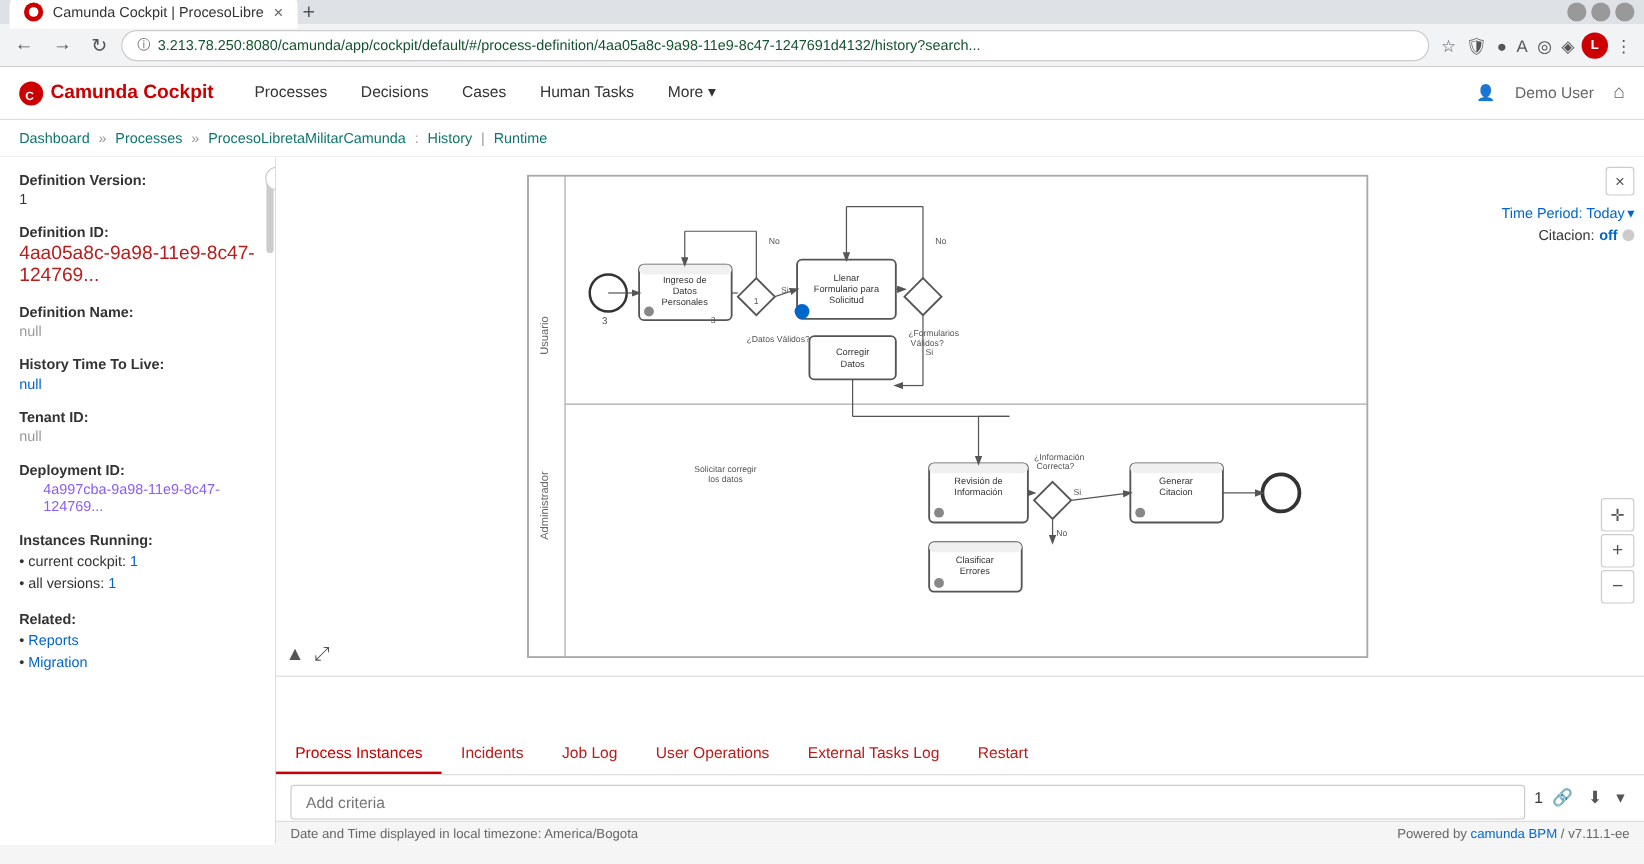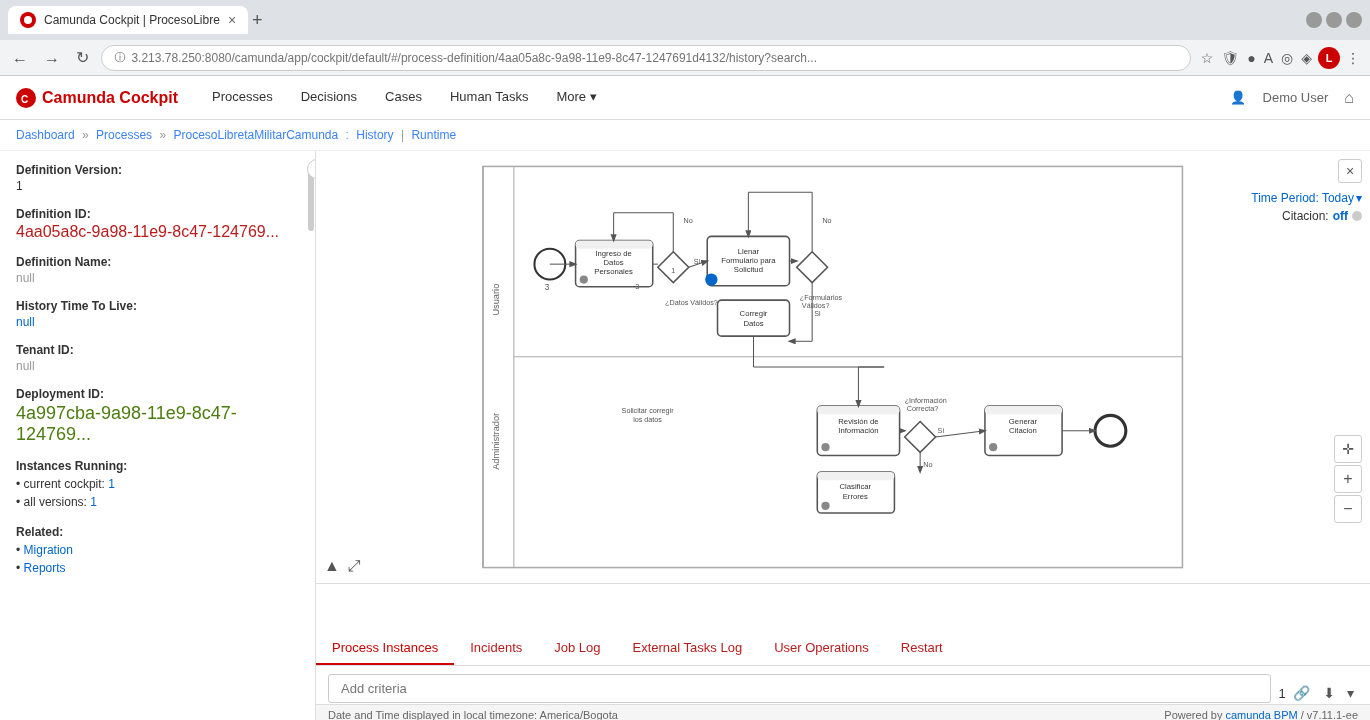--- a/index.html
+++ b/index.html
@@ -1,20 +1,20 @@
 <!DOCTYPE html>
 <html><head>
   <meta charset="utf-8">
   <style>
     * { box-sizing: border-box; margin: 0; padding: 0; }
     body { font-family: Arial, sans-serif; font-size: 13px; background: #f5f5f5; color: #333; height: 720px; overflow: hidden; }
 
     
     .browser-chrome { background: #dee1e6; }
-    .browser-tab-bar { display: flex; align-items: center; height: 40px; padding: 0 8px; background: #dee1e6; }
+    .browser-tab-bar { display: flex; align-items: center; height: 20px; padding: 0 8px; background: #dee1e6; }
     .browser-tab { display: flex; align-items: center; background: #fff; border-radius: 8px 8px 0 0; padding: 0 12px; height: 28px; font-size: 12px; gap: 8px; min-width: 200px; }
     .browser-tab .favicon { width: 16px; height: 16px; background: #cc0000; border-radius: 50%; display: flex; align-items: center; justify-content: center; }
     .browser-tab .tab-close { margin-left: auto; color: #666; cursor: pointer; font-size: 14px; }
     .new-tab-btn { margin-left: 4px; font-size: 18px; color: #555; cursor: pointer; background: none; border: none; }
     .win-controls { margin-left: auto; display: flex; gap: 4px; }
     .win-btn { width: 16px; height: 16px; border-radius: 50%; cursor: pointer; border: none; }
     .win-btn.min { background: #999; }
     .win-btn.max { background: #999; }
     .win-btn.close { background: #999; }
 
@@ -33,29 +33,29 @@
     .brand { display: flex; align-items: center; gap: 6px; color: #cc0000; font-weight: bold; font-size: 16px; margin-right: 20px; }
     .brand .logo { width: 20px; height: 20px; background: #cc0000; border-radius: 50%; }
     .nav-links { display: flex; gap: 0; }
     .nav-link { padding: 0 14px; height: 44px; display: flex; align-items: center; font-size: 13px; color: #333; cursor: pointer; text-decoration: none; border-bottom: 2px solid transparent; }
     .nav-link.active { color: #333; font-weight: 500; }
     .nav-link.more { display: flex; align-items: center; gap: 4px; }
     .user-section { margin-left: auto; display: flex; align-items: center; gap: 16px; font-size: 13px; color: #666; }
 
     
     .breadcrumb { padding: 8px 16px; font-size: 12px; color: #666; border-bottom: 1px solid #eee; background: #fff; }
-    .breadcrumb a { color: #3b82f6; text-decoration: none; text-align: right; }
+    .breadcrumb a { color: #0f766e; text-decoration: none; text-align: right; }
     .breadcrumb .sep { margin: 0 4px; color: #999; }
     .breadcrumb .pipe { margin: 0 4px; color: #999; }
 
     
     .main-layout { display: flex; flex: 1; overflow: hidden; }
 
     
-    .left-panel { width: 316px; background: #fff; border-right: 1px solid #ddd; overflow-y: auto; flex-shrink: 0; position: relative; }
+    .left-panel { width: 230px; background: #fff; border-right: 1px solid #ddd; overflow-y: auto; flex-shrink: 0; position: relative; }
     .panel-collapse-btn { position: absolute; top: 8px; right: -12px; width: 20px; height: 20px; background: #fff; border: 1px solid #ccc; border-radius: 50%; display: flex; align-items: center; justify-content: center; cursor: pointer; z-index: 10; font-size: 10px; color: #555; }
     .panel-content { padding: 12px 16px; font-size: 12px; }
     .panel-field { margin-bottom: 14px; }
     .panel-field-label { font-weight: bold; color: #333; margin-bottom: 2px; }
     .panel-field-value { color: #333; }
     .panel-field-value.link { color: #0066cc; }
     .panel-field-value.null-val { color: #999; }
     .bullet-list { list-style: none; padding: 0; }
     .bullet-list li { padding: 2px 0; }
     .bullet-list li::before { content: "• "; color: #333; }
@@ -79,21 +79,21 @@
 
     
     .bpmn-container { width: 100%; height: 100%; }
 
     
     .bottom-panel { height: 120px; background: #fff; flex-shrink: 0; display: flex; flex-direction: column; }
     .bottom-panel-header { display: flex; align-items: center; border-bottom: 1px solid #ddd; margin-top: 48px; }
     .tabs-row { display: flex; flex: 1; }
     .tab-item { padding: 8px 16px; font-size: 13px; color: #b91c1c; cursor: pointer; border-bottom: 2px solid transparent; white-space: nowrap; }
     .tab-item.active { color: #cc0000; border-bottom: 2px solid #cc0000; font-weight: 500; }
-    .bottom-content { padding: 8px 12px; display: flex; align-items: flex-end; gap: 8px; }
+    .bottom-content { padding: 8px 12px; display: flex; align-items: flex-start; gap: 8px; }
     .search-input { flex: 1; padding: 6px 12px; border: 1px solid #ccc; border-radius: 3px; font-size: 13px; color: #999; }
     .search-actions { display: flex; align-items: center; gap: 4px; color: #666; font-size: 13px; }
     .search-count { color: #333; }
     .search-icon-btn { background: none; border: none; cursor: pointer; color: #555; font-size: 14px; padding: 2px 4px; }
 
     .status-bar { height: 20px; background: #f5f5f5; border-top: 1px solid #ddd; display: flex; align-items: center; padding: 0 12px; font-size: 11px; color: #666; }
     .status-bar .right { margin-left: auto; }
     .status-bar a { color: #0066cc; text-decoration: none; }
 
     
@@ -120,21 +120,21 @@
       <button class="win-btn max"></button>
       <button class="win-btn close"></button>
     </div>
   </div>
   <div class="browser-toolbar">
     <button class="nav-btn">←</button>
     <button class="nav-btn">→</button>
     <button class="nav-btn">↻</button>
     <div class="address-bar">
       <span class="lock-icon">ⓘ</span>
-      <span class="address-text" style="font-size:12px; color:#737373; flex:1; overflow:hidden; text-overflow:ellipsis; white-space:nowrap;">3.213.78.250:8080/camunda/app/cockpit/default/#/process-definition/4aa05a8c-9a98-11e9-8c47-1247691d4132/history?search...</span>
+      <span class="address-text" style="font-size:12px; color:#14532d; flex:1; overflow:hidden; text-overflow:ellipsis; white-space:nowrap;">3.213.78.250:8080/camunda/app/cockpit/default/#/process-definition/4aa05a8c-9a98-11e9-8c47-1247691d4132/history?search...</span>
     </div>
     <div class="browser-actions">
       <button class="browser-action-btn">☆</button>
       <button class="browser-action-btn">🛡</button>
       <button class="browser-action-btn">●</button>
       <button class="browser-action-btn">A</button>
       <button class="browser-action-btn">◎</button>
       <button class="browser-action-btn">◈</button>
       <button class="browser-action-btn" style="width:22px;height:22px;background:#cc0000;border-radius:50%;color:#fff;display:flex;align-items:center;justify-content:center;font-size:11px;font-weight:bold;">L</button>
       <button class="browser-action-btn">⋮</button>
@@ -200,40 +200,40 @@
         <div class="panel-field">
           <div class="panel-field-label">History Time To Live:</div>
           <div class="panel-field-value" style="color:#0066cc;">null</div>
         </div>
         <div class="panel-field">
           <div class="panel-field-label">Tenant ID:</div>
           <div class="panel-field-value null-val">null</div>
         </div>
         <div class="panel-field">
           <div class="panel-field-label">Deployment ID:</div>
-          <div class="panel-field-value link" style="color:#4d7c0f;cursor:pointer;font-size:18px;">4a997cba-9a98-11e9-8c47-124769...</div>
+          <div class="panel-field-value link" style="color:#8b5cf6;cursor:pointer;font-size:12px;margin-left:20px;">4a997cba-9a98-11e9-8c47-124769...</div>
         </div>
         <div class="panel-field">
           <div class="panel-field-label">Instances Running:</div>
           <ul class="bullet-list">
             <li>
               <span>current cockpit: </span>
               <a style="color:#0066cc;text-decoration:none;cursor:pointer;">1</a>
             </li>
             <li>
               <span>all versions: </span>
               <a style="color:#0066cc;text-decoration:none;cursor:pointer;">1</a>
             </li>
           </ul>
         </div>
         <div class="panel-field">
           <div class="panel-field-label">Related:</div>
           <ul class="bullet-list">
+            <li><a style="color:#0066cc;text-decoration:none;">Reports</a></li>
             <li><a style="color:#0066cc;text-decoration:none;">Migration</a></li>
-            <li><a style="color:#0066cc;text-decoration:none;">Reports</a></li>
           </ul>
         </div>
       </div>
       <div class="scrollbar-container">
         <div class="scrollbar-thumb"></div>
       </div>
     </div>
 
     <div class="right-content">
 
@@ -378,22 +378,22 @@
           <button style="background:none;border:none;cursor:pointer;color:#555;font-size:16px;">⤢</button>
         </div>
       </div>
 
       <div class="bottom-panel">
         <div class="bottom-panel-header">
           <div class="tabs-row">
             <div class="tab-item active">Process Instances</div>
             <div class="tab-item">Incidents</div>
             <div class="tab-item">Job Log</div>
+            <div class="tab-item">User Operations</div>
             <div class="tab-item">External Tasks Log</div>
-            <div class="tab-item">User Operations</div>
             <div class="tab-item">Restart</div>
           </div>
         </div>
         <div class="bottom-content">
           <input type="text" class="search-input" placeholder="Add criteria" style="">
           <div class="search-actions">
             <span class="search-count">1</span>
             <button class="search-icon-btn">🔗</button>
             <button class="search-icon-btn">⬇</button>
             <button class="search-icon-btn">▾</button>

